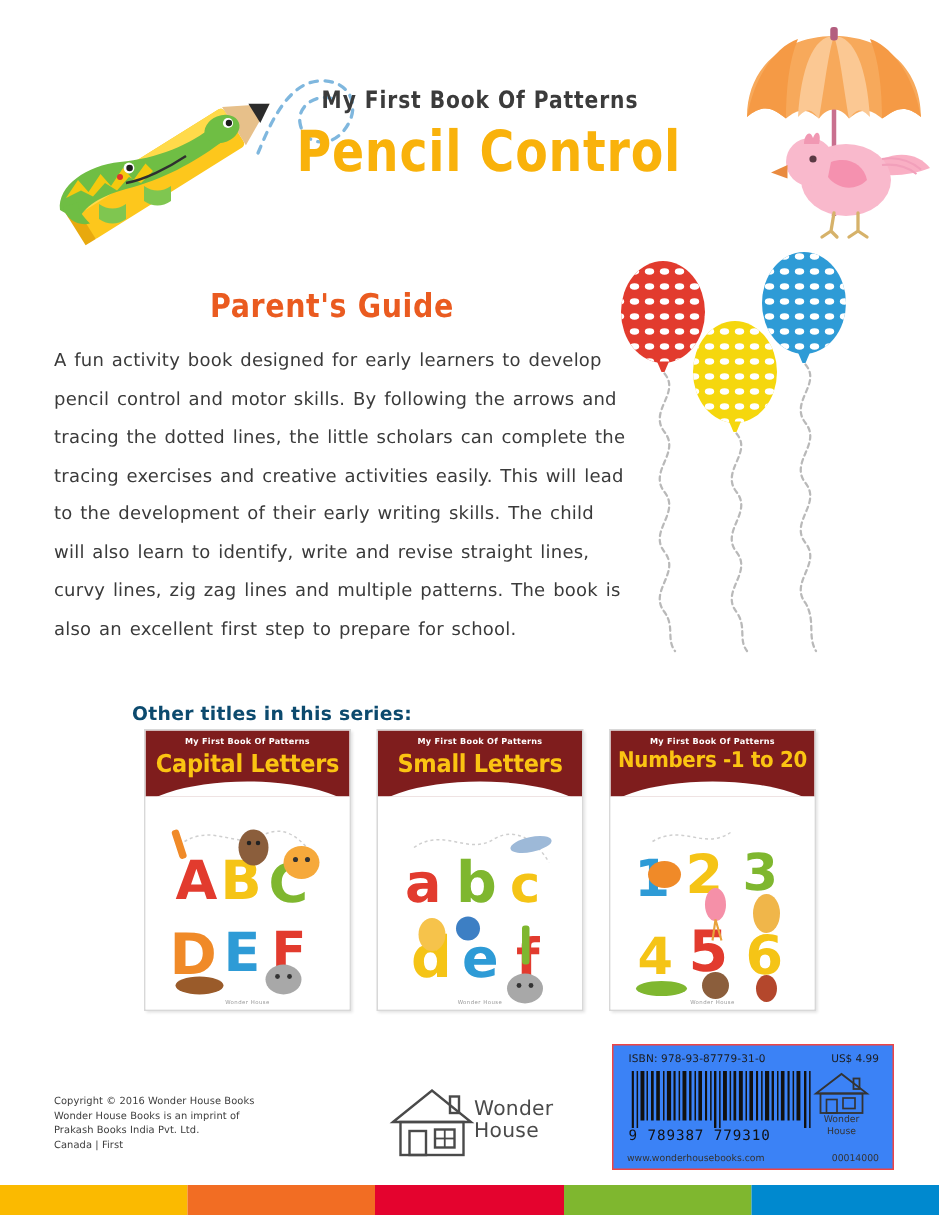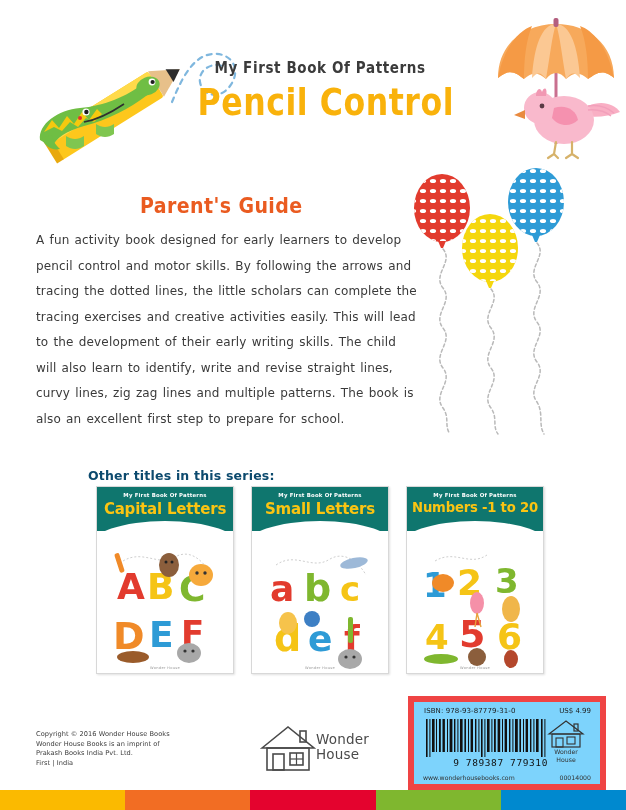--- a/index.html
+++ b/index.html
@@ -44,21 +44,21 @@
   .series-label{
     position:absolute;left:88px;top:468px;font-size:12.5px;font-weight:700;color:#0c4a6e;
     letter-spacing:0.2px;
   }
   .thumbs{position:absolute;left:96px;top:486px;width:446px;height:188px;}
   .thumb{
     position:absolute;top:0;width:136px;height:186px;background:#fff;
     border:1px solid #d8d8d8;box-shadow:1px 1px 2px rgba(0,0,0,.12);overflow:hidden;
   }
   .thumb.t1{left:0;} .thumb.t2{left:155px;} .thumb.t3{left:310px;}
-  .tb-band{position:relative;width:100%;height:44px;background:#0f766e;overflow:hidden;}
+  .tb-band{position:relative;width:100%;height:44px;background:#7f1d1d;overflow:hidden;}
   .tb-band::after{
     content:"";position:absolute;left:-6%;bottom:-16px;width:112%;height:26px;
     background:#fff;border-radius:50% 50% 0 0 / 100% 100% 0 0;
   }
   .tb-sub{
     position:absolute;top:5px;left:0;right:0;text-align:center;color:#ffffff;
     font-size:5.4px;font-weight:700;letter-spacing:.2px;
   }
   .tb-title{
     position:absolute;top:12px;left:0;right:0;text-align:center;color:#FBC412;
@@ -76,28 +76,28 @@
   .copy{
     position:absolute;left:36px;top:730px;font-size:6.6px;line-height:9.6px;color:#3c3c3c;
     letter-spacing:.05px;
   }
   .wh-logo{position:absolute;left:258px;top:722px;width:116px;height:58px;}
   .wh-logo .wtext{
     position:absolute;left:58px;top:10px;font-size:13.5px;line-height:15px;color:#4a4a4a;
     letter-spacing:.2px;
   }
   .barcode-box{
-    position:absolute;left:408px;top:696px;width:186px;height:82px;background:#7dd3fc;
-    border:6px solid #ef4444;
+    position:absolute;left:408px;top:696px;width:186px;height:82px;background:#3b82f6;
+    border:1px solid #ef4444;
   }
   .bc-isbn{position:absolute;left:10px;top:5px;font-size:7px;color:#1b1b1b;letter-spacing:.1px;}
   .bc-price{position:absolute;right:9px;top:5px;font-size:7px;color:#1b1b1b;margin-left:44px;}
   .bc-bars{position:absolute;left:12px;top:17px;width:120px;height:38px;}
   .bc-digits{
-    position:absolute;left:10px;top:55px;width:124px;text-align:right;font-size:9.5px;
+    position:absolute;left:10px;top:55px;width:124px;text-align:left;font-size:9.5px;
     color:#111;letter-spacing:.6px;font-family:"DejaVu Sans Mono", monospace;
   }
   .bc-url{position:absolute;left:9px;bottom:3px;font-size:6.2px;color:#333;}
   .bc-code{position:absolute;right:9px;bottom:3px;font-size:6.2px;color:#333;}
   .bc-house{position:absolute;right:14px;top:16px;width:40px;height:54px;}
   .bc-house .hl{
     position:absolute;left:0;right:0;top:30px;text-align:center;font-size:6.2px;
     line-height:7.6px;color:#333;
   }
 
@@ -296,21 +296,21 @@
         </svg>
       </div>
       <div class="tb-foot">Wonder House</div>
     </div>
   </div>
 
   <div class="copy">
     <div>Copyright © 2016 Wonder House Books</div>
     <div>Wonder House Books is an imprint of</div>
     <div>Prakash Books India Pvt. Ltd.</div>
-    <div>First | India</div>
+    <div>Canada | First</div>
   </div>
 
   <div class="wh-logo">
     <svg viewBox="0 0 60 52" width="60" height="52">
       <polygon points="4,26 30,5 56,26" fill="none" stroke="#4a4a4a" stroke-width="1.6"></polygon>
       <rect x="9" y="26" width="42" height="22" fill="none" stroke="#4a4a4a" stroke-width="1.6"></rect>
       <rect x="42" y="9" width="6" height="11" fill="none" stroke="#4a4a4a" stroke-width="1.6"></rect>
       <rect x="15" y="32" width="11" height="16" fill="none" stroke="#4a4a4a" stroke-width="1.6"></rect>
       <rect x="32" y="31" width="13" height="12" fill="none" stroke="#4a4a4a" stroke-width="1.6"></rect>
       <line x1="38.5" y1="31" x2="38.5" y2="43" stroke="#4a4a4a" stroke-width="1.2"></line>

